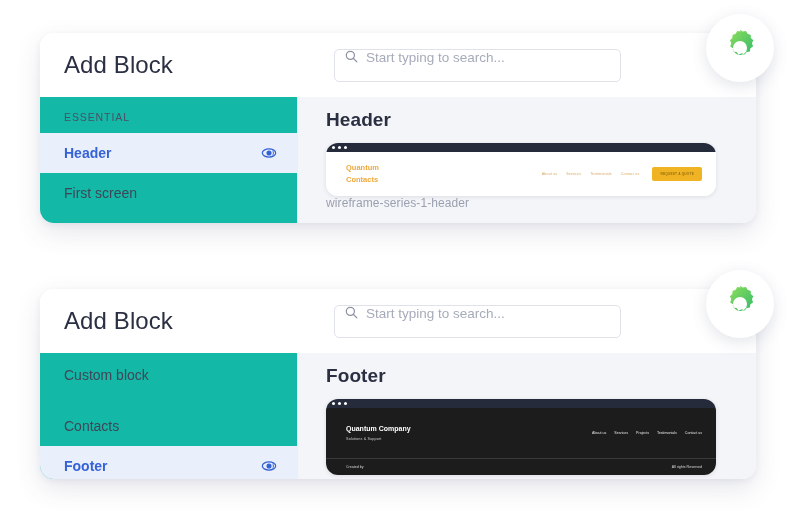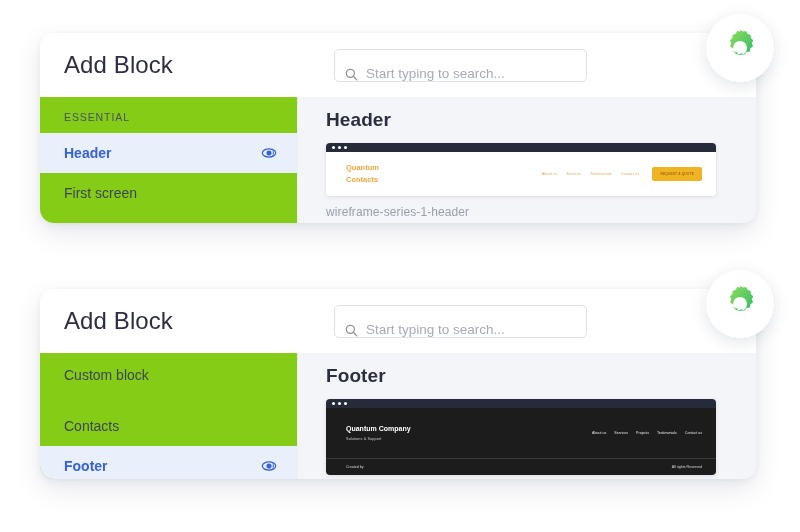--- a/index.html
+++ b/index.html
@@ -41,27 +41,27 @@
   .panel-title {
     font-size: 24px;
     font-weight: 400;
     color: #2b2f42;
     letter-spacing: 0.1px;
     width: 270px;
     flex: none;
   }
 
   .search-box {
-    width: 253px;
+    width: 287px;
     height: 33px;
     border: 1px solid #dfe2ea;
     border-radius: 5px;
     background: #ffffff;
     display: flex;
-    align-items: flex-end;
+    align-items: flex-start;
     padding: 0 10px;
     gap: 8px;
   }
   .search-icon { width: 13px; height: 13px; flex: none; display:block; }
   .search-input {
     border: none;
     outline: none;
     background: transparent;
     font-family: inherit;
     font-size: 13.5px;
@@ -69,21 +69,21 @@
     width: 100%;
   }
   .search-input::placeholder { color: #a6abba; }
 
   
   .panel-body { display: flex; height: 126px; }
 
   .sidebar {
     width: 258px;
     flex: none;
-    background: #84cc16;
+    background: #14b8a6;
     border-right: 1px solid #eceef3;
     padding-top: 2px;
   }
 
   .group-label {
     font-size: 10.5px;
     letter-spacing: 0.9px;
     color: #4a5065;
     padding: 12px 0 10px 24px;
     font-weight: 400;
@@ -113,21 +113,21 @@
   }
   .preview-title {
     font-size: 19px;
     font-weight: 700;
     color: #2b2f42;
     margin-bottom: 12px;
     letter-spacing: 0.1px;
   }
   .thumb {
     width: 390px;
-    border-radius: 4px;
+    border-radius: 12px;
     overflow: hidden;
     background: #fff;
     box-shadow: 0 1px 4px rgba(40, 50, 80, 0.12);
   }
   .thumb-bar {
     height: 9px;
     background: #262b3c;
     display: flex;
     align-items: center;
     gap: 3px;
@@ -184,21 +184,20 @@
     display: flex;
     align-items: center;
     justify-content: space-between;
     padding: 0 14px 0 20px;
   }
   .th-f-bottom span { color: #d8d8d8; font-size: 3.6px; white-space: nowrap; }
 
   .thumb-caption {
     font-size: 12px;
     color: #9aa0b0;
-    margin-top: 9px;
     letter-spacing: .1px;
   }
 
   
   .gear-badge {
     position: absolute;
     width: 68px;
     height: 68px;
     border-radius: 50%;
     background: #ffffff;

